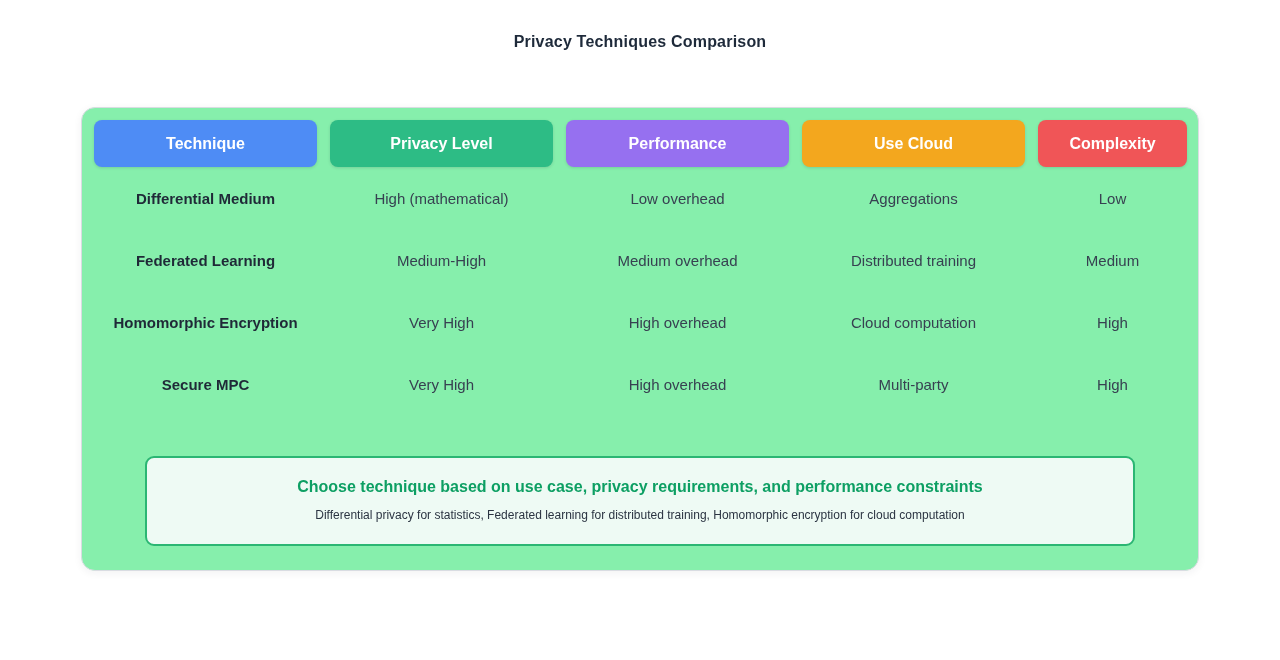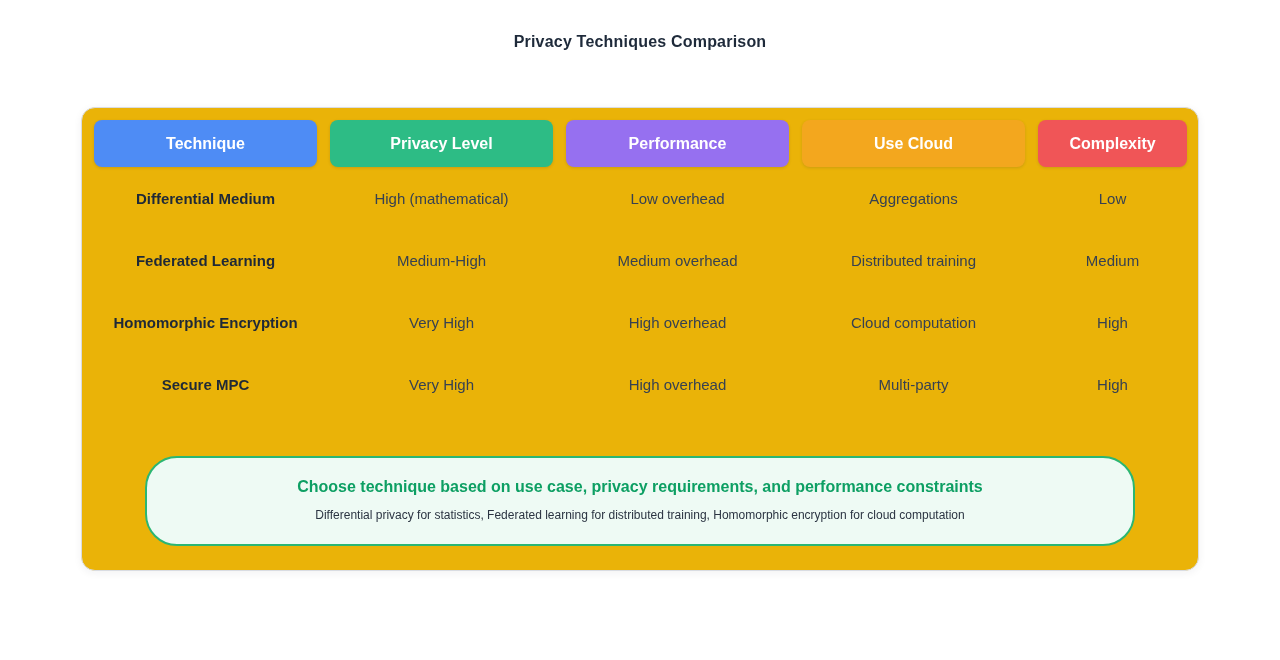--- a/index.html
+++ b/index.html
@@ -13,21 +13,21 @@
     text-align: center;
     margin-top: 33px;
     font-size: 16px;
     font-weight: bold;
     color: #1e2a3a;
     letter-spacing: 0.2px;
   }
   .card {
     width: 1118px;
     margin: 56px auto 0 auto;
-    background: #eab308;
+    background: #86efac;
     border: 1px solid #d9dce2;
     border-radius: 14px;
     padding: 12px 12px 24px 12px;
     box-shadow: 0 2px 8px rgba(30, 42, 58, 0.06);
   }
   .grid-row {
     display: grid;
     grid-template-columns: 223px 223px 223px 223px 149px;
     column-gap: 13px;
   }
@@ -115,18 +115,18 @@
   </div>
 
   <div class="grid-row data-row">
     <div class="cell technique">Secure MPC</div>
     <div class="cell">Very High</div>
     <div class="cell">High overhead</div>
     <div class="cell">Multi-party</div>
     <div class="cell">High</div>
   </div>
 
-  <div class="callout" style="background: rgb(238, 250, 244); border-color: rgb(43, 182, 115); border-radius: 32px;">
+  <div class="callout" style="background: rgb(238, 250, 244); border-color: rgb(43, 182, 115);">
     <div class="callout-title" style="color: rgb(13, 159, 99);">Choose technique based on use case, privacy requirements, and performance constraints</div>
     <div class="callout-subtitle">Differential privacy for statistics, Federated learning for distributed training, Homomorphic encryption for cloud computation</div>
   </div>
 
 </div>
 
 </body></html>

